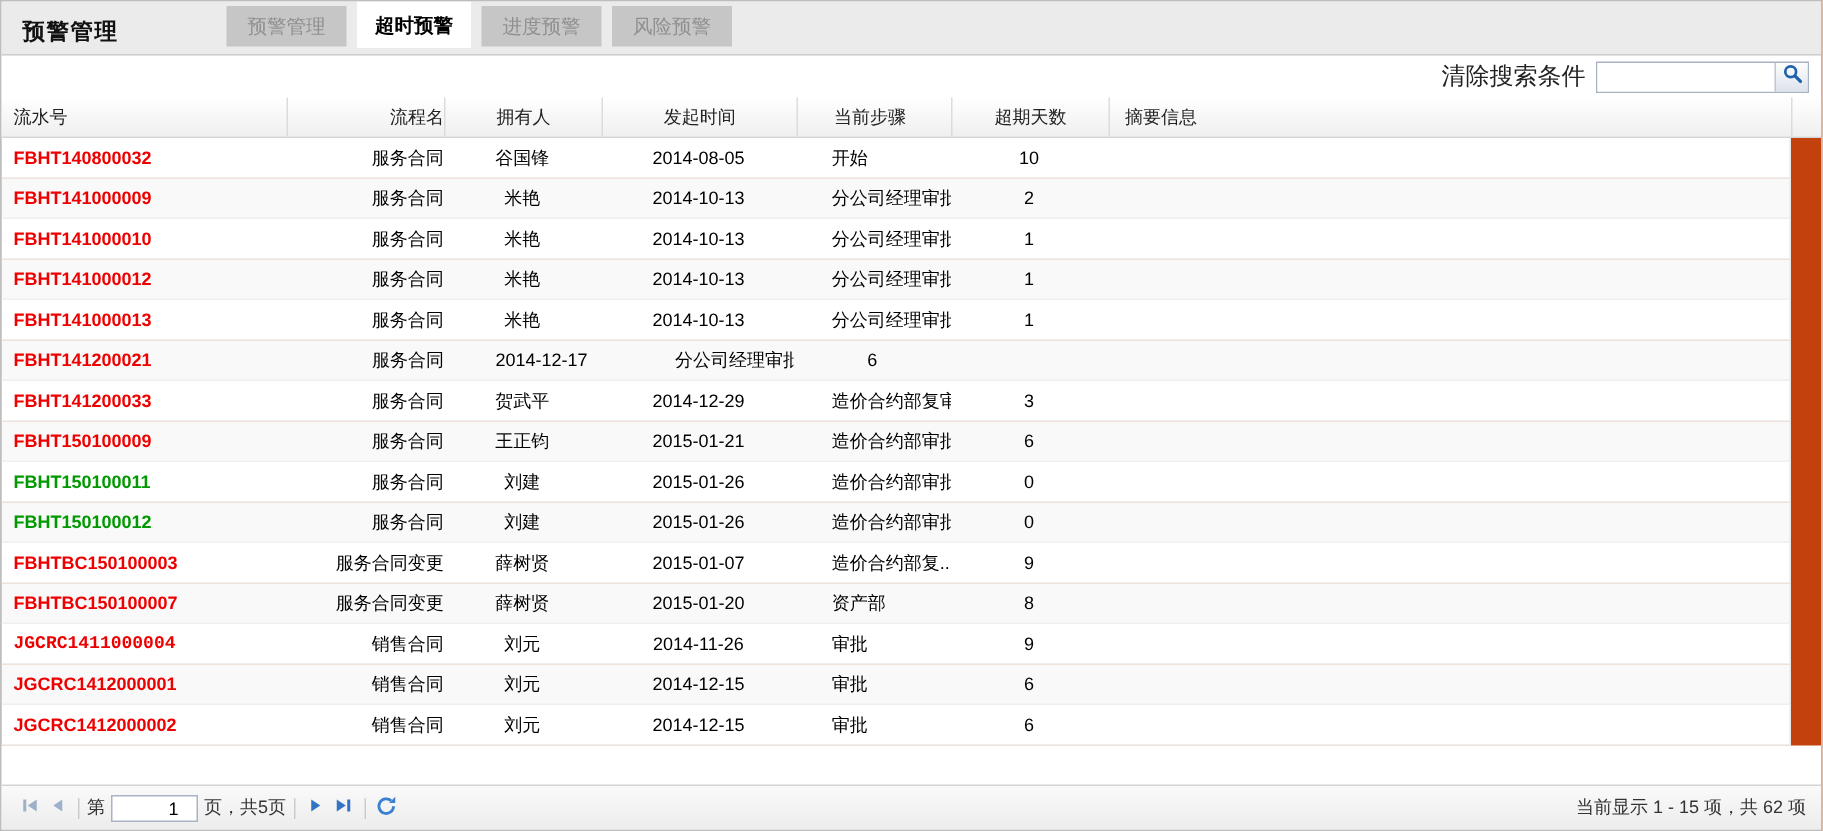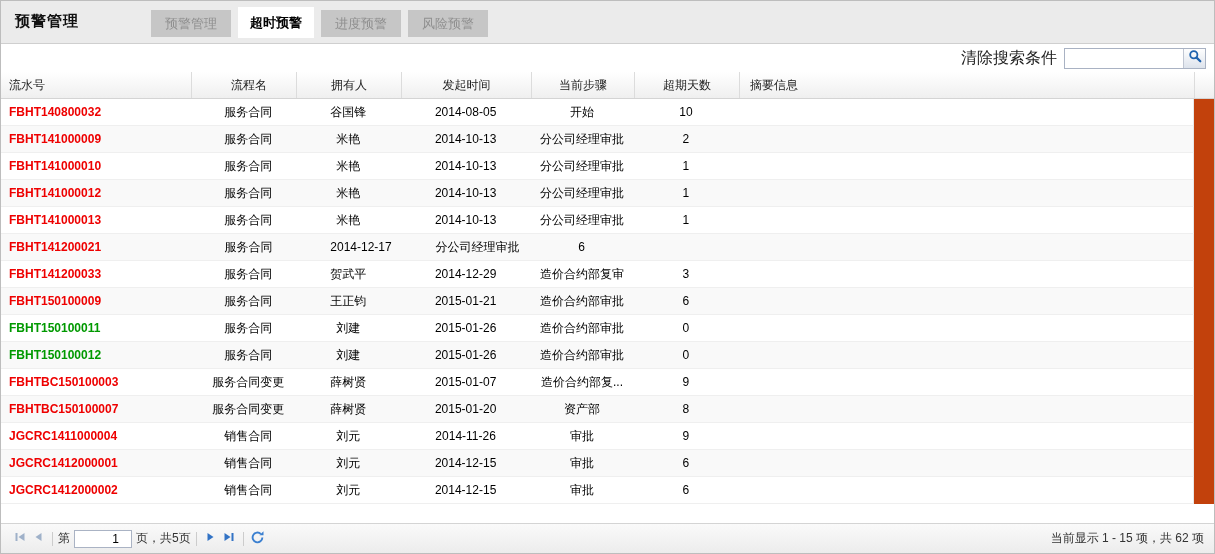--- a/index.html
+++ b/index.html
@@ -1,42 +1,42 @@
 <!DOCTYPE html>
 <html><head>
 <meta charset="utf-8">
 <style>
   * { margin:0; padding:0; box-sizing:border-box; }
   body { background:#fff; font-family:"Liberation Sans","DejaVu Sans",sans-serif; }
   .app { width:1215px; height:554px; border:1px solid #bdbdbd; background:#fff; position:relative; overflow:hidden; }
 
   
-  .topbar { height:43px; background:#ebebeb; border-bottom:1px solid #cfcfcf; display:flex; align-items:center; position:relative; }
+  .topbar { height:36px; background:#ebebeb; border-bottom:1px solid #cfcfcf; display:flex; align-items:flex-start; position:relative; }
   .page-title { position:absolute; left:14px; top:11px; font-size:15px; font-weight:bold; color:#111; letter-spacing:1px; }
   .tabs { margin-left:150px; display:flex; align-items:flex-end; }
   .tab { height:27px; line-height:27px; padding:0 14px; background:#c6c6c6; color:#8f8f8f; font-size:13px; margin-right:7px; text-align:center; cursor:pointer; }
   .tab.active { background:#fff; color:#000; font-weight:bold; height:31px; line-height:31px; padding:0 12px; margin-bottom:-1px; position:relative; z-index:2; }
 
   
   .toolbar { height:28px; background:#fff; display:flex; justify-content:flex-end; align-items:center; padding-right:8px; }
   .clear-link { font-size:16px; color:#222; margin-right:7px; cursor:pointer; }
   .search-box { display:flex; align-items:stretch; border:1px solid #a9b2c3; height:21px; background:#fff; }
   .search-box input { border:0; outline:none; width:118px; font-size:12px; padding:0 4px; }
   .search-btn { width:22px; background:linear-gradient(#fefefe,#dde3ec); border-left:1px solid #c0c6d2; display:flex; align-items:center; justify-content:center; cursor:pointer; }
 
   
   .grid-header { height:27px; display:flex; background:linear-gradient(#ffffff,#efefef); border-bottom:1px solid #d4d4d4; }
   .cell { overflow:hidden; white-space:nowrap; font-size:12px; line-height:26px; color:#000; }
   .grid-header .cell { color:#222; cursor:pointer; }
   .grid-header .cell + .cell { border-left:1px solid #dcdcdc; }
   .c0 { width:190px; text-align:left; padding-left:8px; }
-  .c1 { width:105px; text-align:center; padding-left:10px; }
+  .c1 { width:105px; text-align:right; padding-left:10px; }
   .c2 { width:105px; text-align:center; }
   .c3 { width:130px; text-align:center; }
-  .c4 { width:103px; text-align:center; }
+  .c4 { width:103px; text-align:left;padding-left:24px; }
   .c5 { width:105px; text-align:center; }
   .c6 { width:455px; text-align:left; padding-left:10px; }
   .hspacer { flex:1; border-left:1px solid #dcdcdc; }
 
   .grid-body { background:#c2410c; }
   .grid-row { display:flex; width:1193px; height:27px; border-bottom:1px solid #efefef; border-right:1px solid #e8e8e8; background:#fff; cursor:pointer; }
   .grid-row.alt { background:#f9f9f9; }
   .grid-row .cell-id { font-weight:bold; }
 
   
@@ -191,21 +191,21 @@
         <div class="grid-row alt">
           <div class="cell c0 cell-id" style="color: rgb(238, 0, 0);">FBHTBC150100007</div>
           <div class="cell c1">服务合同变更</div>
           <div class="cell c2">薛树贤</div>
           <div class="cell c3">2015-01-20</div>
           <div class="cell c4">资产部</div>
           <div class="cell c5">8</div>
           <div class="cell c6"></div>
         </div>
         <div class="grid-row">
-          <div class="cell c0 cell-id" style="color: rgb(238, 0, 0);">JGCRC1411000004</div>
+          <div class="cell c0 cell-id" style="color: rgb(238, 0, 0); font-family: Liberation Mono, monospace;">JGCRC1411000004</div>
           <div class="cell c1">销售合同</div>
           <div class="cell c2">刘元</div>
           <div class="cell c3">2014-11-26</div>
           <div class="cell c4">审批</div>
           <div class="cell c5">9</div>
           <div class="cell c6"></div>
         </div>
         <div class="grid-row alt">
           <div class="cell c0 cell-id" style="color: rgb(238, 0, 0);">JGCRC1412000001</div>
           <div class="cell c1">销售合同</div>

